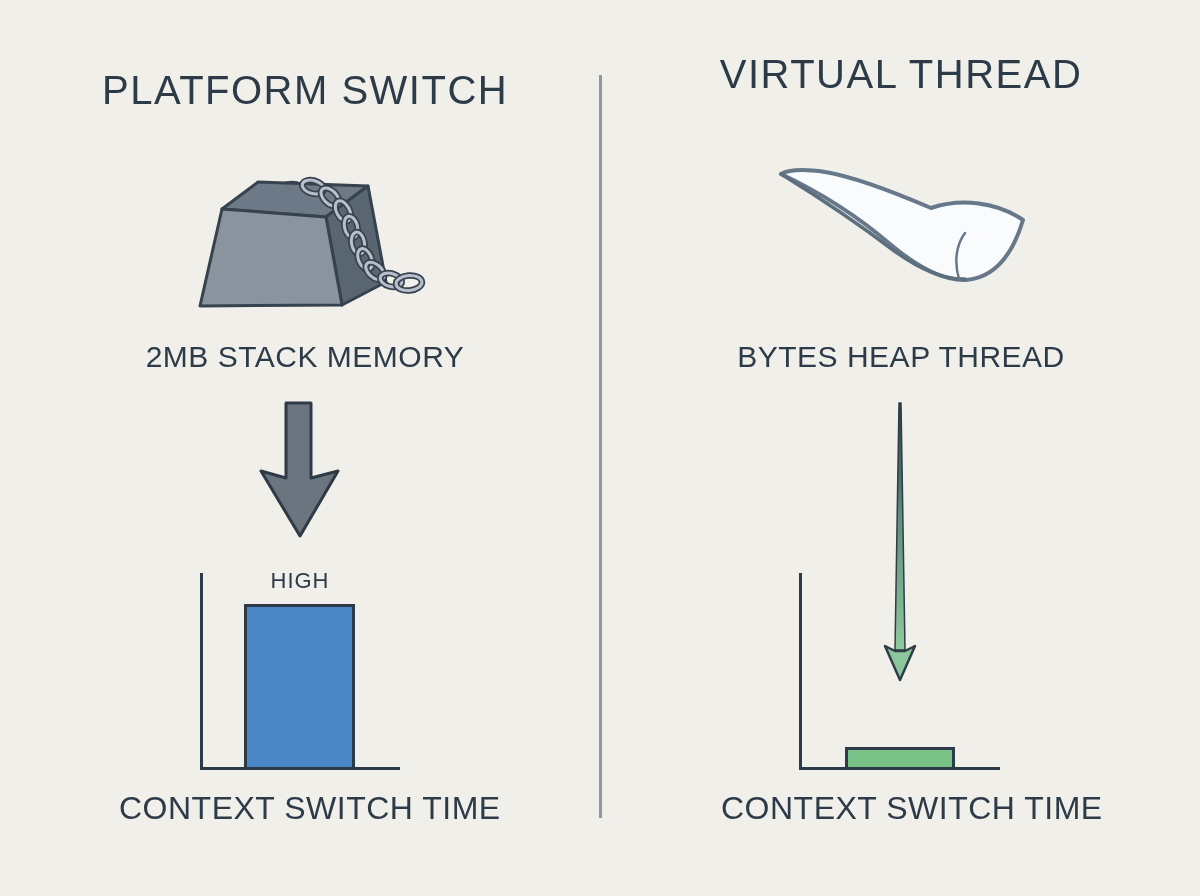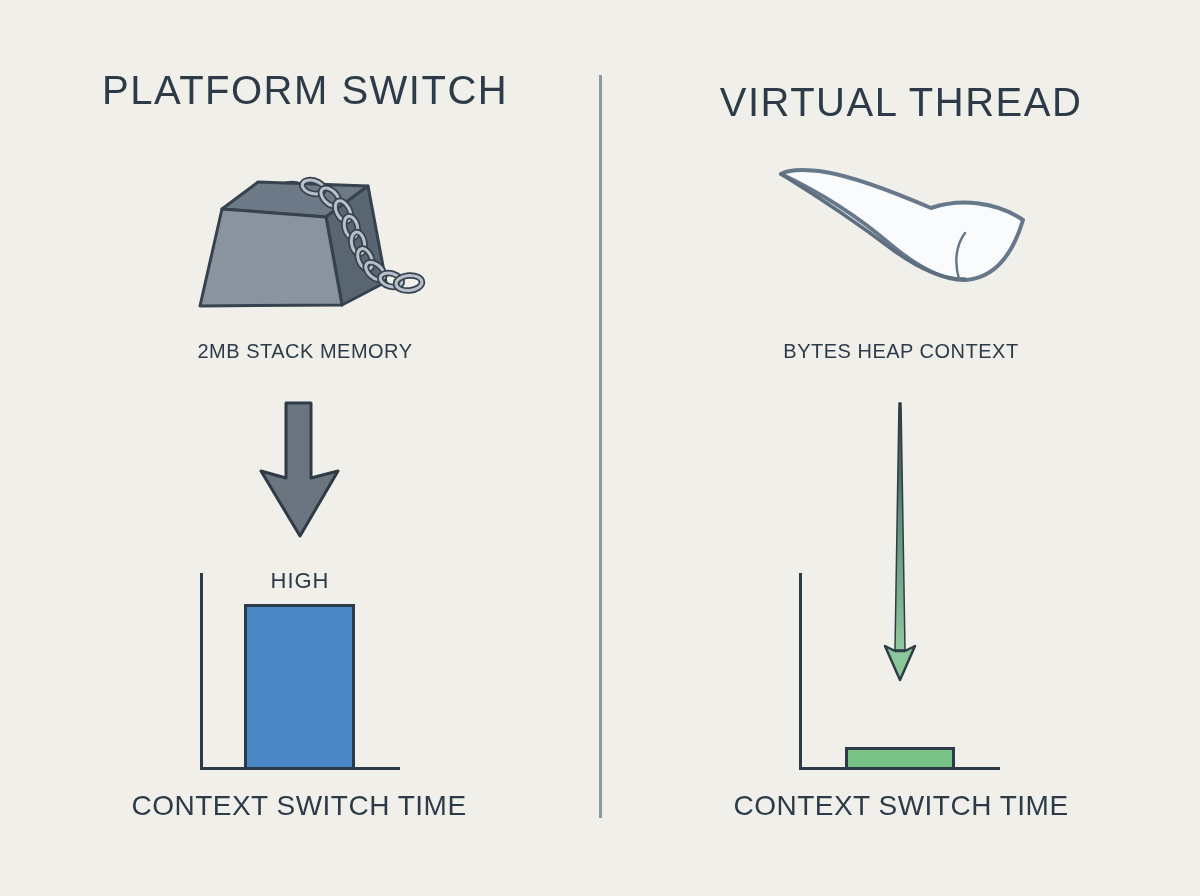--- a/index.html
+++ b/index.html
@@ -6,22 +6,22 @@
     --ink:#2d3b49;
     --bg:#f0efe9;
   }
   *{margin:0;padding:0;box-sizing:border-box;}
   html,body{width:1200px;height:896px;}
   body{font-family:"Liberation Sans",sans-serif;background:var(--bg);}
   #canvas{position:relative;width:1200px;height:896px;background:var(--bg);overflow:hidden;}
 
   .label{position:absolute;color:var(--ink);text-align:center;white-space:nowrap;}
   .title{font-size:40px;letter-spacing:1.5px;font-weight:500;}
-  .memory{font-size:20px;letter-spacing:0.5px;}
-  .axislabel{font-size:28px;letter-spacing:0.5px;}
+  .memory{font-size:30px;letter-spacing:0.5px;}
+  .axislabel{font-size:32px;letter-spacing:0.5px;}
   .barlabel{font-size:22px;letter-spacing:1px;}
 
   .divider{position:absolute;left:599px;top:75px;width:3px;height:743px;background:#8d97a1;}
 
   .axis-v{position:absolute;width:3px;background:var(--ink);}
   .axis-h{position:absolute;height:3px;background:var(--ink);}
 
   .bar{position:absolute;border:3px solid var(--ink);}
   .bar-high{left:244px;top:604px;width:111px;height:166px;background:#4a87c5;}
   .bar-low{left:845px;top:747px;width:110px;height:23px;background:#79c287;}
@@ -92,35 +92,35 @@
     <polygon points="34,5 59,5 59,80 86,73 48,138 9,73 34,80" fill="#6a7580" stroke="#2e3a46" stroke-width="3" stroke-linejoin="round"></polygon>
   </svg>
 
   <div class="label barlabel" style="left:240px;top:568px;width:120px;">HIGH</div>
   <div class="axis-v" style="left:200px;top:573px;height:197px;"></div>
   <div class="axis-h" style="left:200px;top:767px;width:200px;"></div>
   <div class="bar bar-high"></div>
 
   <div class="label axislabel" style="left:119px;top:790px;width:360px;">CONTEXT SWITCH TIME</div>
 
-  <div class="label title" style="left:701px;top:80px;width:400px;">VIRTUAL THREAD</div>
+  <div class="label title" style="left:701px;top:52px;width:400px;">VIRTUAL THREAD</div>
 
   <svg style="left:745px;top:150px;" width="320" height="165" viewBox="0 0 320 165">
     <path d="M 36,24
              C 70,40 110,64 145,94
              C 170,115 196,131 221,130
              C 246,128 266,110 278,70
              C 252,52 216,48 186,58
              C 151,43 111,27 80,22
              C 60,19 45,19 36,24 Z" fill="#fafbfd" stroke="#67788a" stroke-width="4" stroke-linejoin="round"></path>
     <path d="M 36,24 C 75,48 115,75 148,100 C 170,116 195,130 220,129" fill="none" stroke="#5d6e7e" stroke-width="3.5" stroke-linecap="round"></path>
     <path d="M 214,129 C 209,112 211,95 220,83" fill="none" stroke="#67788a" stroke-width="2.5" stroke-linecap="round"></path>
   </svg>
 
-  <div class="label memory" style="left:721px;top:340px;width:360px;">BYTES HEAP CONTEXT</div>
+  <div class="label memory" style="left:721px;top:340px;width:360px;">BYTES HEAP THREAD</div>
 
   <svg style="left:870px;top:398px;" width="60" height="285" viewBox="0 0 60 285">
     <defs>
       <linearGradient id="greenGrad" x1="0" y1="0" x2="0" y2="1">
         <stop offset="0" stop-color="#2f3d47"></stop>
         <stop offset="0.45" stop-color="#5f8d7a"></stop>
         <stop offset="1" stop-color="#8fc89e"></stop>
       </linearGradient>
     </defs>
     <polygon points="29,5 31,5 35,252 25,252" fill="url(#greenGrad)" stroke="#2f3d47" stroke-width="1.5" stroke-linejoin="round"></polygon>

